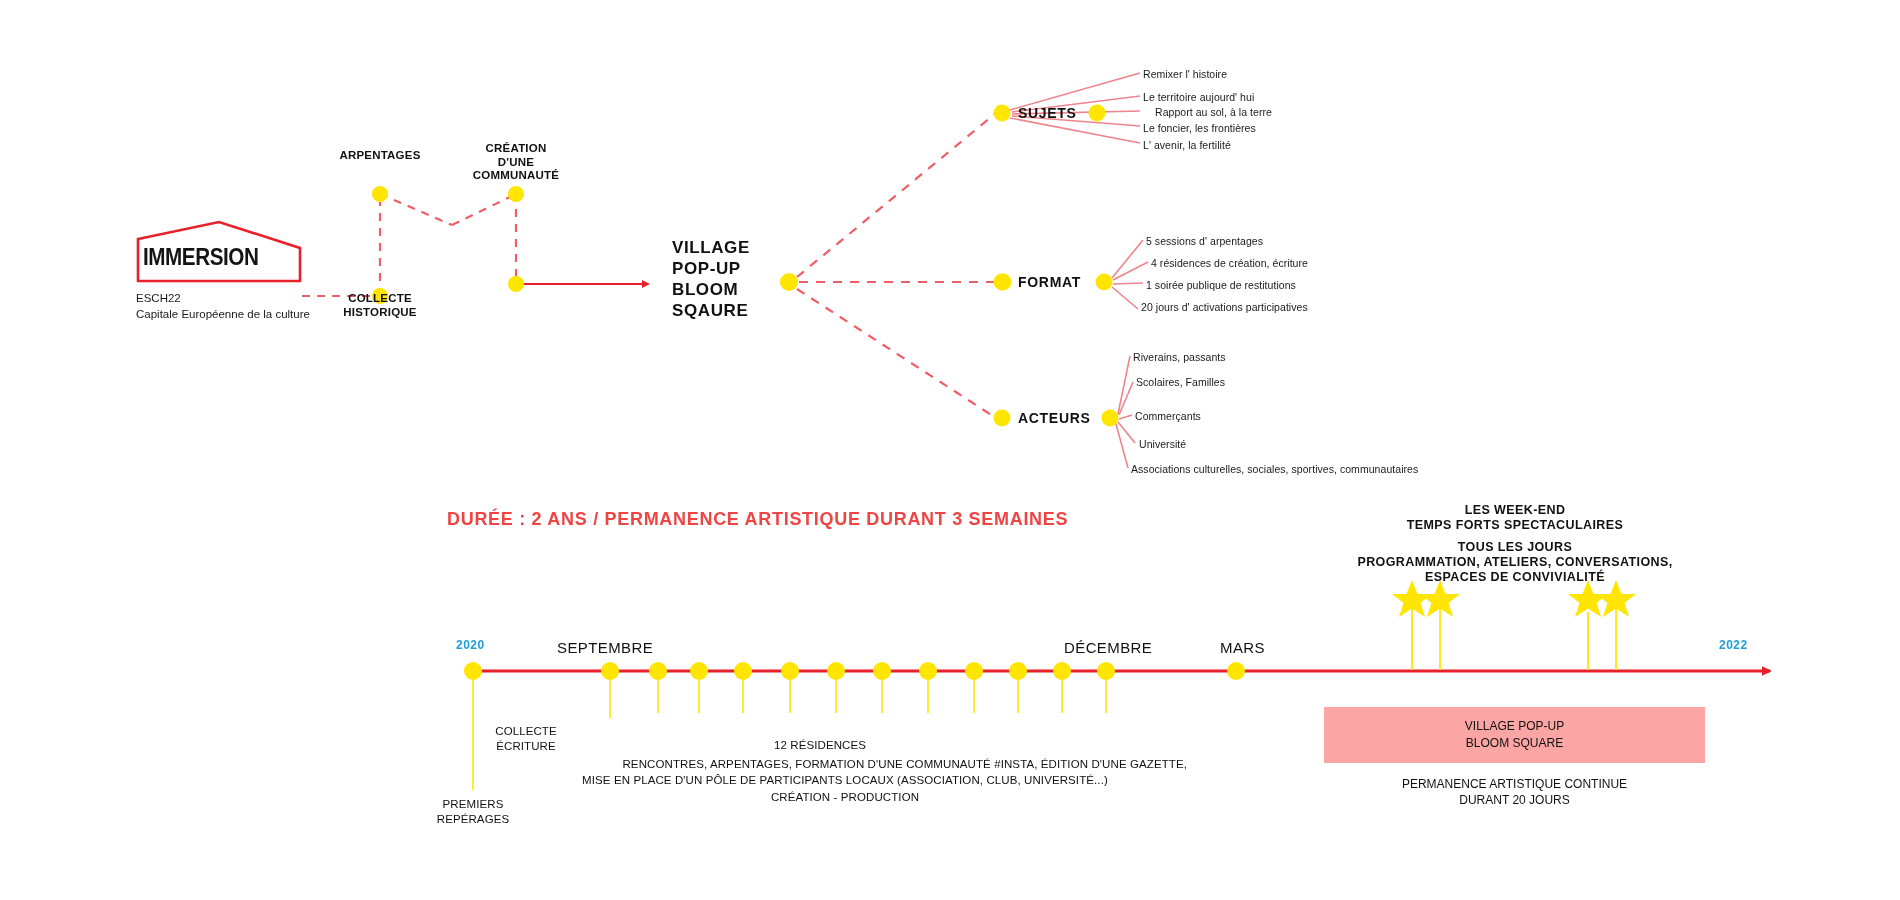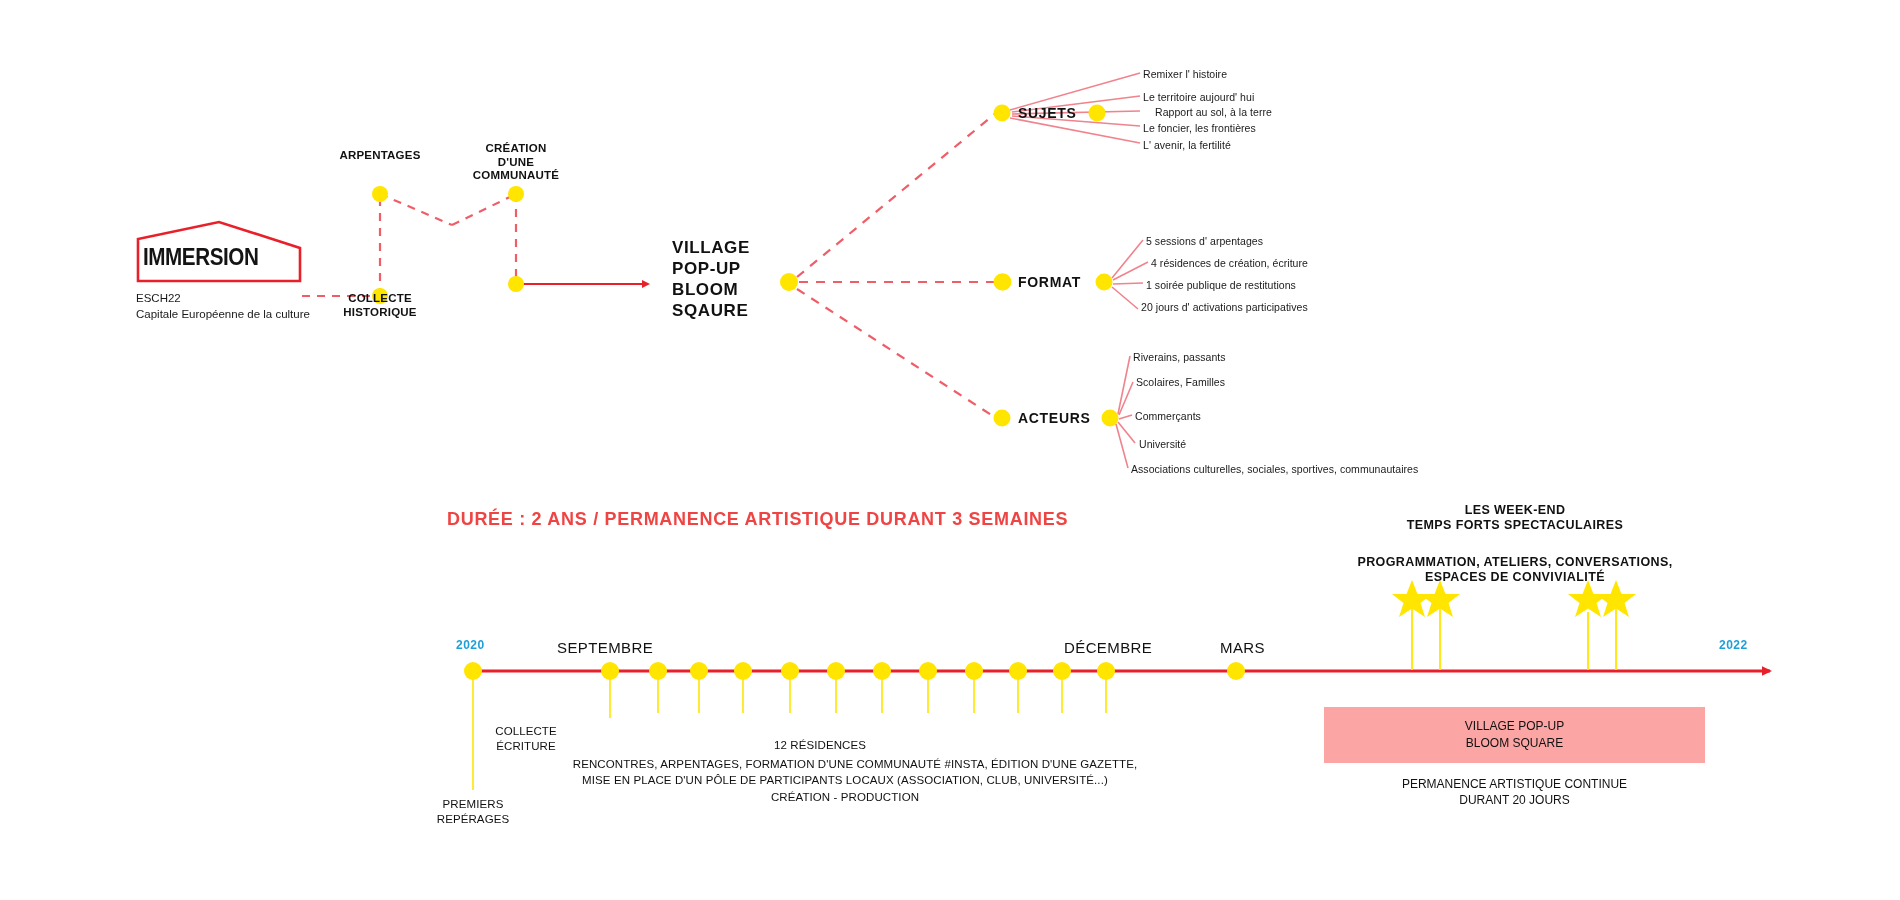--- a/index.html
+++ b/index.html
@@ -331,40 +331,41 @@
   <div class="branch-item" style="left:1133px; top:351px;text-align:right;">Riverains, passants</div>
   <div class="branch-item" style="left:1136px; top:376px;">Scolaires, Familles</div>
   <div class="branch-item" style="left:1135px; top:410px;">Commerçants</div>
   <div class="branch-item" style="left:1139px; top:438px;">Université</div>
   <div class="branch-item" style="left:1131px; top:463px;">Associations culturelles, sociales, sportives, communautaires</div>
 
   <div id="duration-text">DURÉE : 2 ANS / PERMANENCE ARTISTIQUE DURANT 3 SEMAINES</div>
 
   <div class="highlight-line" style="left:1265px; top:503px; width:500px;">LES WEEK-END</div>
   <div class="highlight-line" style="left:1265px; top:518px; width:500px;">TEMPS FORTS SPECTACULAIRES</div>
+  <div class="highlight-line" style="left:1265px; top:540px; width:500px;">TOUS LES JOURS</div>
   <div class="highlight-line" style="left:1265px; top:555px; width:500px;">PROGRAMMATION, ATELIERS, CONVERSATIONS,</div>
   <div class="highlight-line" style="left:1265px; top:570px; width:500px;">ESPACES DE CONVIVIALITÉ</div>
 
   <div class="year-label" style="left:456px; top:638px;">2020</div>
   <div class="year-label" style="left:1719px; top:638px;">2022</div>
 
   <div class="month-label" style="left:557px; top:639px;">SEPTEMBRE</div>
   <div class="month-label" style="left:1064px; top:639px;">DÉCEMBRE</div>
   <div class="month-label" style="left:1220px; top:639px;">MARS</div>
 
   <div class="tl-caption" style="left:373px; top:797px; width:200px;">
       <div>PREMIERS</div>
       <div>REPÉRAGES</div>
     </div>
   <div class="tl-caption" style="left:436px; top:724px; width:180px;">
       <div>COLLECTE</div>
       <div>ÉCRITURE</div>
     </div>
   <div class="tl-caption" style="left:720px; top:738px; width:200px;">12 RÉSIDENCES</div>
-  <div class="tl-caption" style="left:505px; top:757px; width:700px;">RENCONTRES, ARPENTAGES, FORMATION D'UNE COMMUNAUTÉ #INSTA, ÉDITION D'UNE GAZETTE,</div>
+  <div class="tl-caption" style="left:487px; top:757px; width:700px;text-align:right;">RENCONTRES, ARPENTAGES, FORMATION D'UNE COMMUNAUTÉ #INSTA, ÉDITION D'UNE GAZETTE,</div>
   <div class="tl-caption" style="left:495px; top:773px; width:700px;">MISE EN PLACE D'UN PÔLE DE PARTICIPANTS LOCAUX (ASSOCIATION, CLUB, UNIVERSITÉ...)</div>
   <div class="tl-caption" style="left:495px; top:790px; width:700px;">CRÉATION - PRODUCTION</div>
 
   <div id="popup-box">
     <div id="popup-box-text">
       <div>VILLAGE POP-UP</div>
       <div>BLOOM SQUARE</div>
     </div>
   </div>
 

